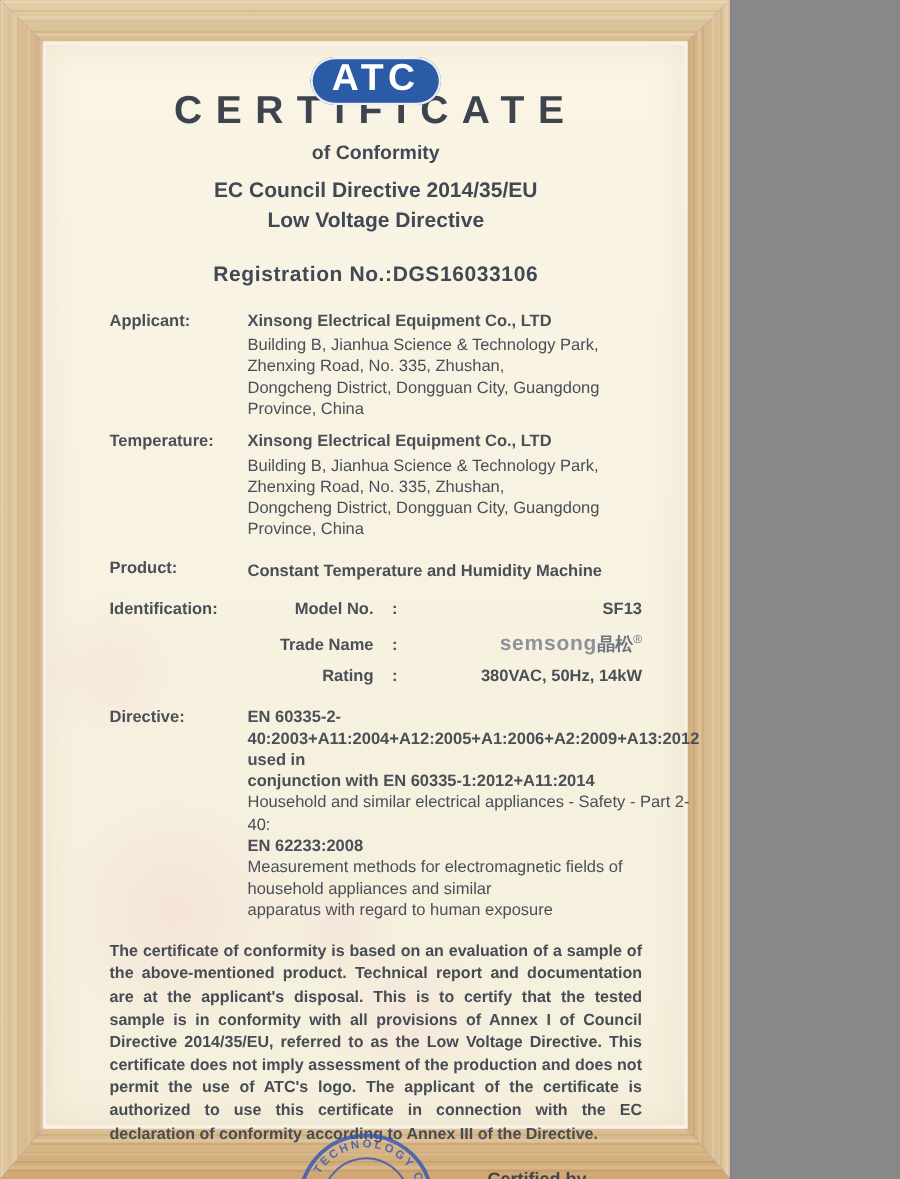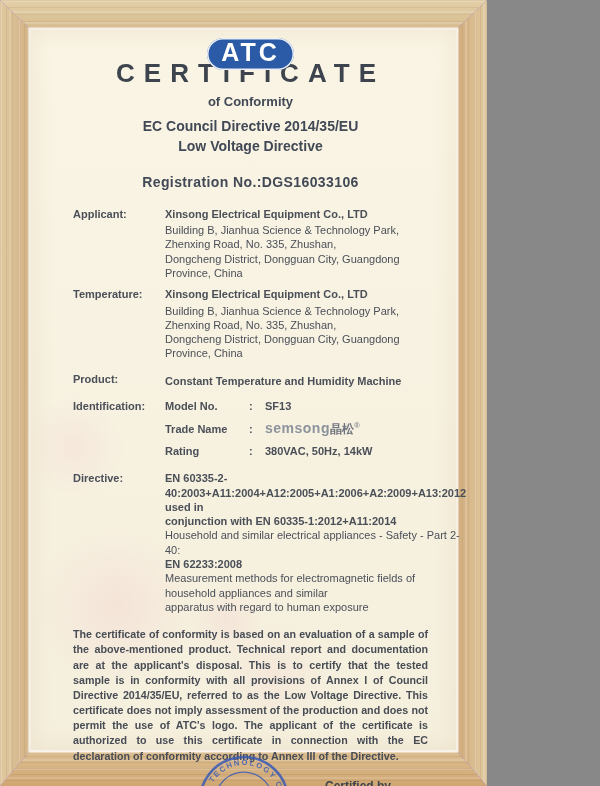--- a/index.html
+++ b/index.html
@@ -58,21 +58,21 @@
 
   
   .rows{margin-top:16px;}
   .row{display:grid;grid-template-columns:92px 1fr;margin-bottom:7px;}
   .lab{font-weight:bold;}
   .val b{display:block;margin-bottom:2px;}
   .addr{margin:0;}
   .row.product{margin-top:11px;margin-bottom:11px;align-items:start;}
   .row.product .val{font-weight:bold;padding-top:2px;}
 
-  .id-row{display:grid;grid-template-columns:84px 16px 1fr;margin-bottom:6px;align-items:baseline;}
+  .id-row{display:grid;grid-template-columns:84px 16px 1fr;margin-bottom:6px;align-items:baseline;text-align:right;}
   .id-key,.id-sep{font-weight:bold;}
   .id-val{font-weight:bold;}
   .brand{color:#8d939c;font-size:14px;font-weight:bold;letter-spacing:.5px;}
   .cjk{color:#6e747d;font-size:12px;font-weight:bold;}
   .regmark{font-size:8px;vertical-align:super;color:#6e747d;}
 
   .std-line{margin:0;}
   .std-line.b{font-weight:bold;}
 
   .decl{margin-top:13px;font-weight:bold;text-align:justify;font-size:10.7px;line-height:1.42;color:#474c55;}

